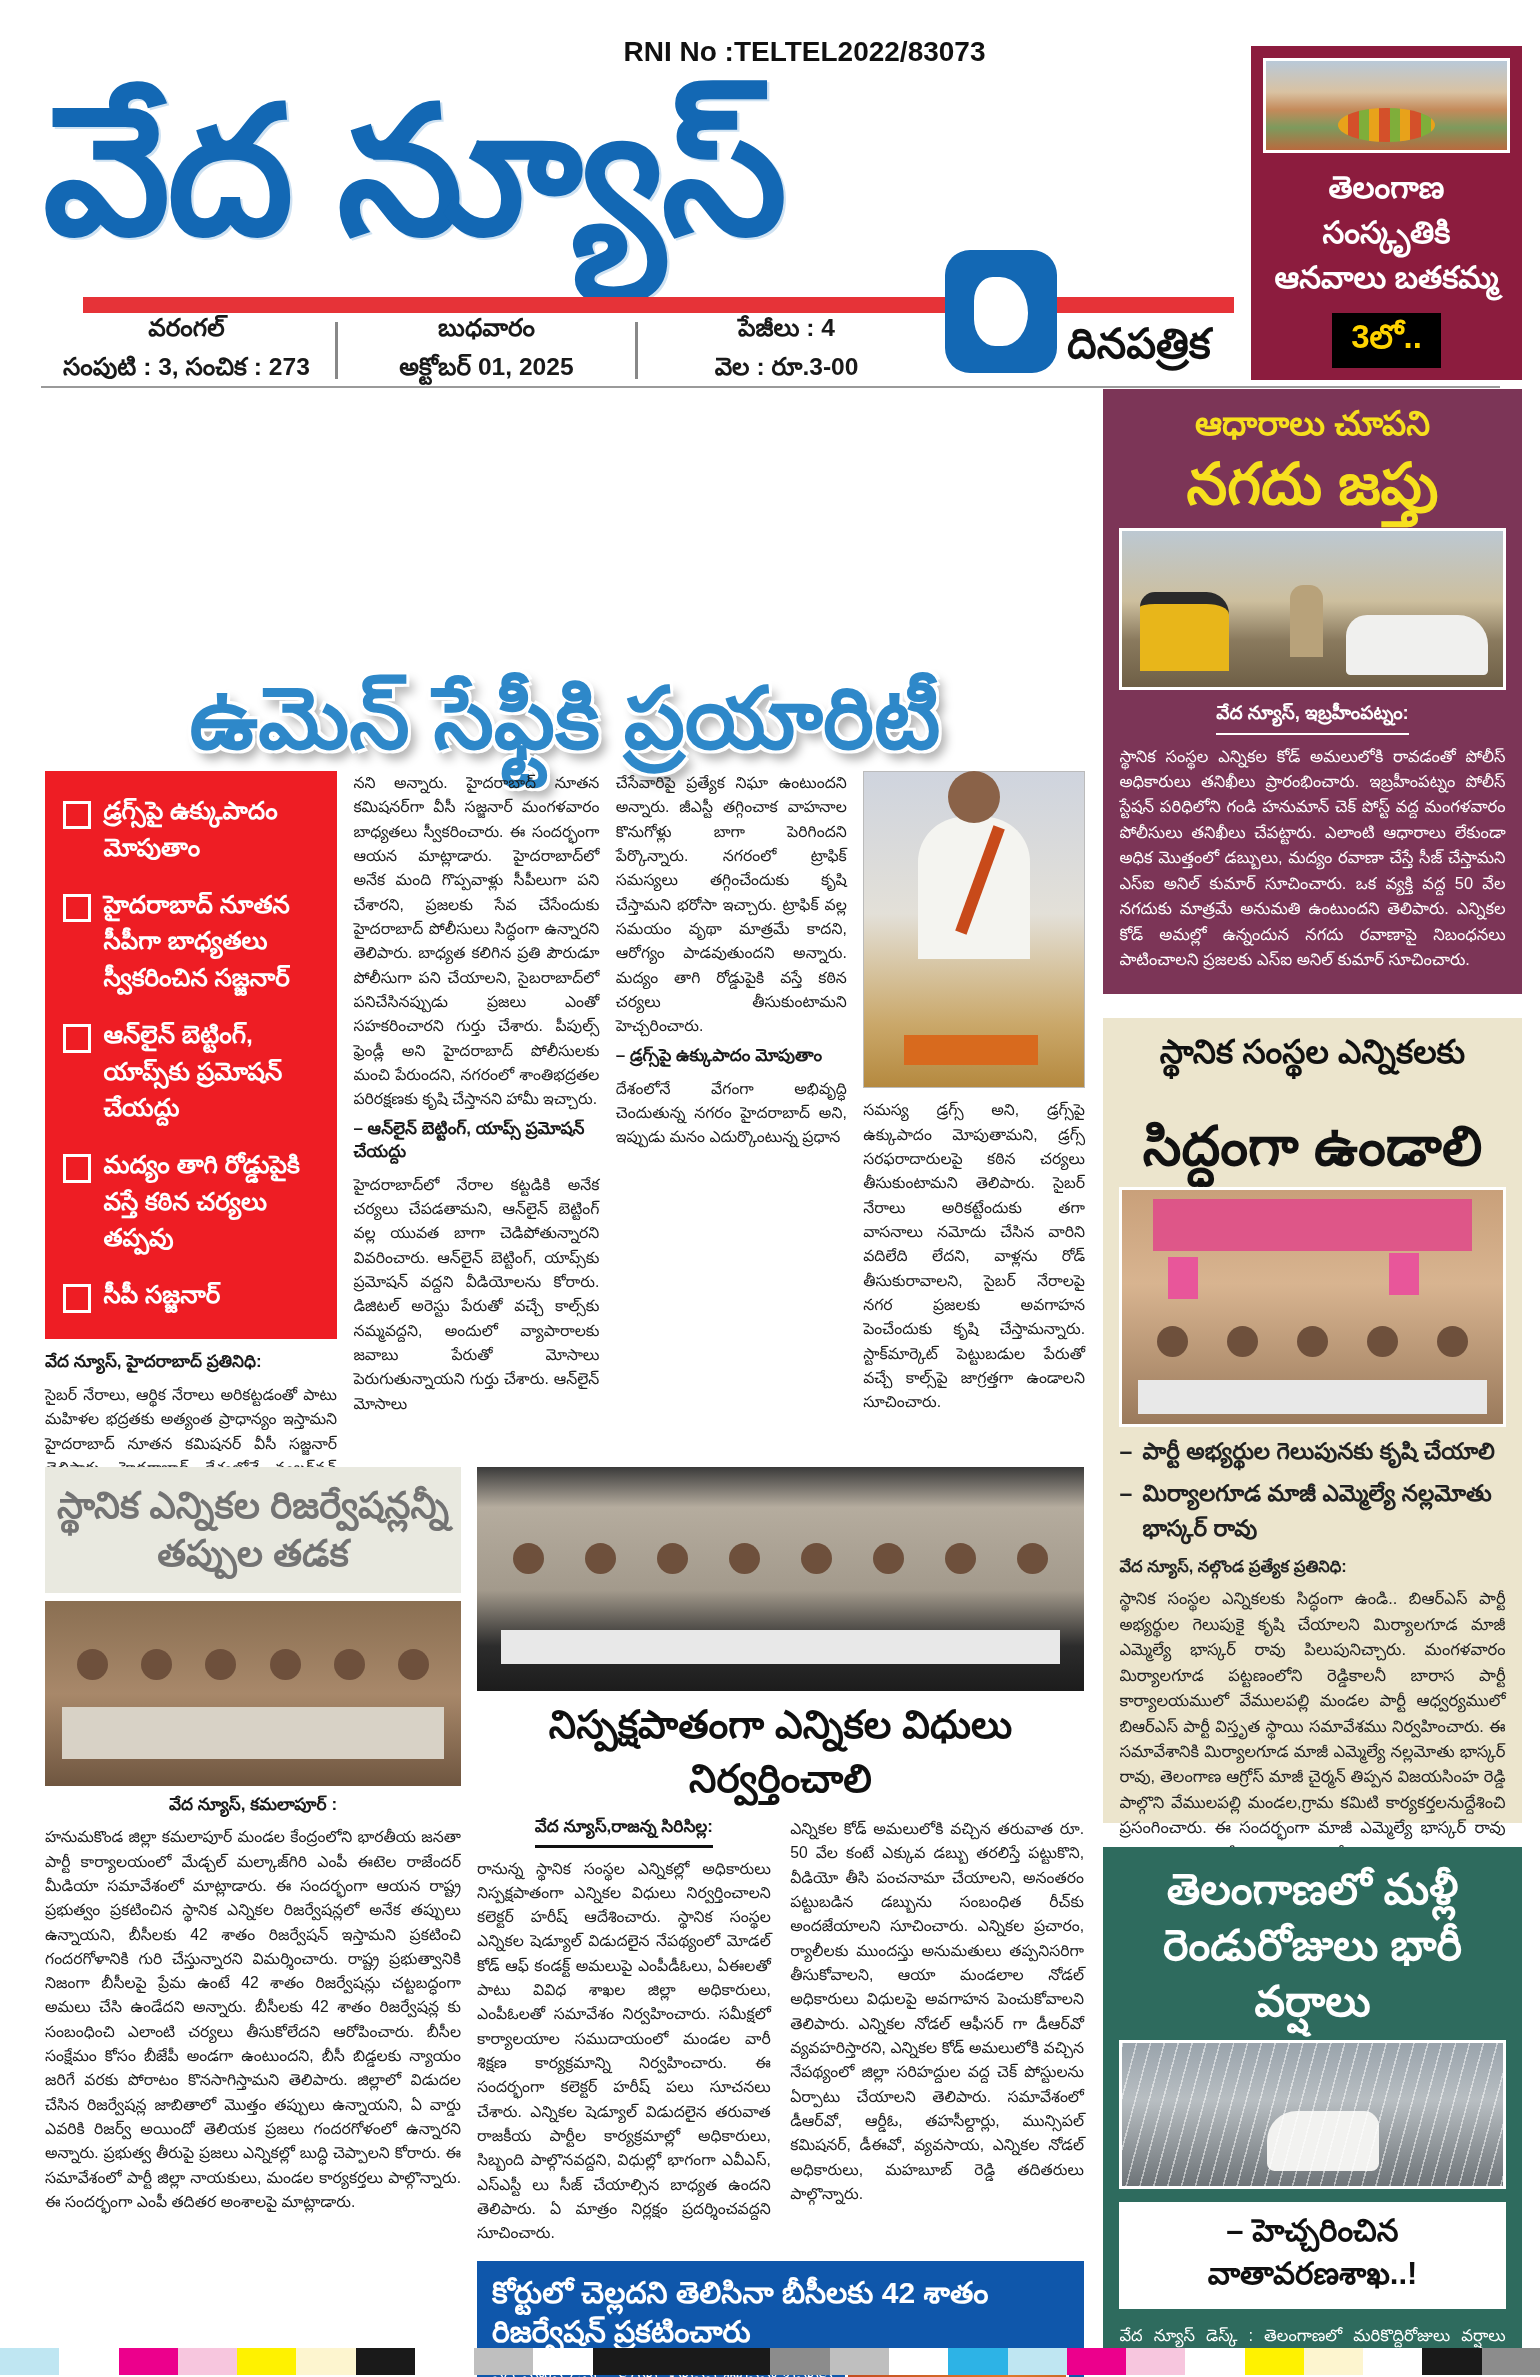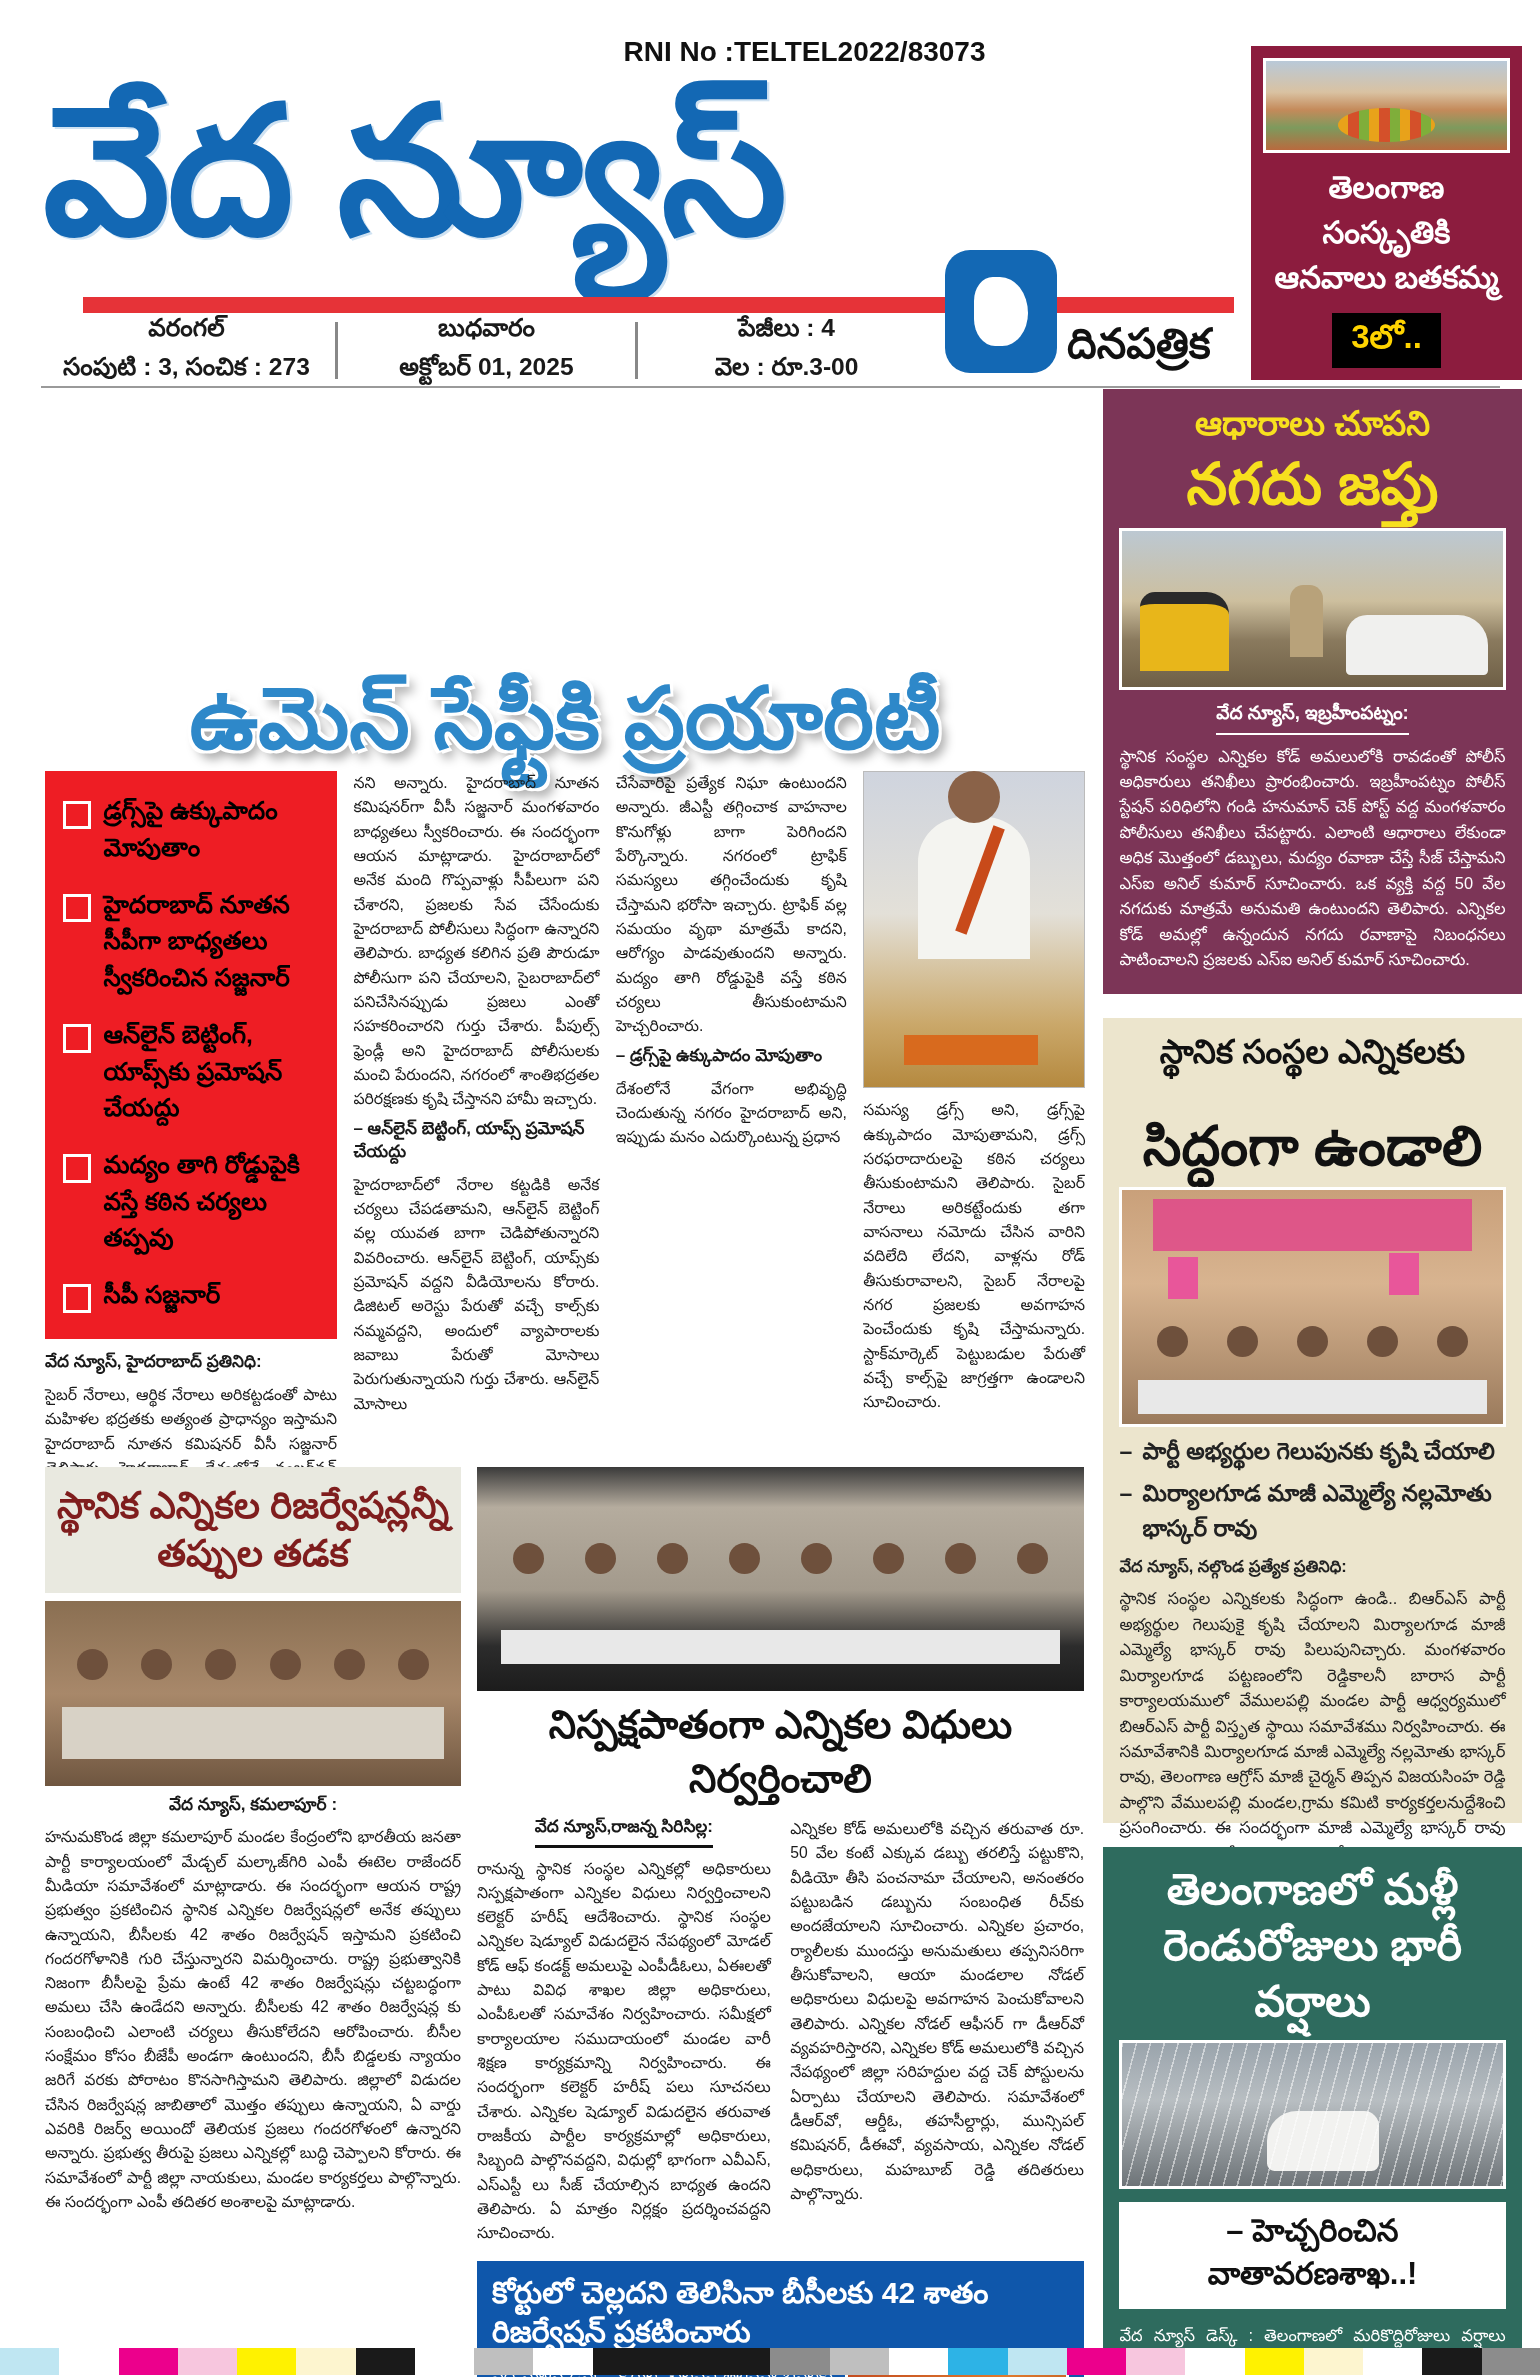--- a/index.html
+++ b/index.html
@@ -37,31 +37,31 @@
   .emblem{position:absolute;top:6px;left:50%;transform:translateX(-50%);width:48px;height:48px;border-radius:50%;
      background:radial-gradient(circle,#e8d27a 30%,#8a6a2a 70%);border:2.2px solid #e8d27a;}
   .people{position:absolute;bottom:43px;left:0;right:0;display:flex;padding:0 22.4px;}
   .person{flex:1;margin:0 7.5px;height:97px;border-radius:33px 33px 0 0;position:relative;background:var(--c,#c8b89a);}
   .person::before{content:"";position:absolute;top:-34px;left:50%;transform:translateX(-50%);width:40px;height:40px;border-radius:50%;background:#7d5b44;}
   .desk{position:absolute;bottom:0;left:0;right:0;height:43px;background:#4e3623;
      background-image:radial-gradient(circle at 10% 40%,#fff 4.5px,transparent 5.2px),radial-gradient(circle at 35% 40%,#fff 4.5px,transparent 5.2px),radial-gradient(circle at 65% 40%,#fff 4.5px,transparent 5.2px),radial-gradient(circle at 90% 40%,#fff 4.5px,transparent 5.2px);}
   .lead-headline{font-size:86px;font-weight:bold;color:#2e88c9;white-space:nowrap;
      text-shadow:-3px -3px 0 #fff,3px -3px 0 #fff,-3px 3px 0 #fff,3px 3px 0 #fff,6px 7.5px 10.4px rgba(0,0,0,.4);}
   .story-row{display:flex;gap:16.4px;}
-  .redbox{background:#ee1d24;color:#000000;padding:22.4px 18px;box-sizing:border-box;}
+  .redbox{background:#ee1d24;color:#ffffff;padding:22.4px 18px;box-sizing:border-box;}
   .point{display:flex;gap:12px;margin-bottom:19.4px;font-size:24.6px;font-weight:bold;line-height:1.5;}
   .point .sq{flex:0 0 22.4px;height:22.4px;border:3px solid #fff;margin-top:7.5px;}
   .subhead{font-weight:bold;font-size:17px;margin:7.5px 0;}
   .sign-photo{background:linear-gradient(180deg,#cfd4de 0%,#e3e0d8 45%,#caa86a 80%,#b5893f 100%);position:relative;border:1.5px solid #bbb;box-sizing:border-box;}
   .sign-photo .officer{position:absolute;top:45px;left:50%;transform:translateX(-50%);width:112px;height:142px;border-radius:45px 45px 0 0;background:#f4f4f0;}
   .sign-photo .officer::before{content:"";position:absolute;top:-46px;left:50%;transform:translateX(-50%);width:52px;height:52px;border-radius:50%;background:#8a6248;}
   .sign-photo .sash{position:absolute;top:52px;left:50%;width:12px;height:112px;background:#c84a1a;transform:rotate(20deg);}
   .sign-photo .folder{position:absolute;bottom:22.4px;left:18%;width:134px;height:30px;background:#d86a1e;}
   
-  .gray-head{background:#e9e9e0;padding:15px 9px;font-size:37px;font-weight:bold;line-height:1.3;text-align:center;color:#7f1d1d;}
+  .gray-head{background:#e9e9e0;padding:15px 9px;font-size:37px;font-weight:bold;line-height:1.3;text-align:center;color:#737373;}
   .presser-photo{background:linear-gradient(180deg,#8a6f52 0%,#a8886a 50%,#6f5640 100%);position:relative;overflow:hidden;}
   .dais-photo{background:linear-gradient(180deg,#3a3a3a 0%,#b5ac9e 18%,#a39a8c 55%,#2c2c2c 80%,#1c1c1c 100%);position:relative;overflow:hidden;}
   .heads{position:absolute;top:34%;left:0;right:0;display:flex;justify-content:space-around;padding:0 15px;}
   .head{width:31px;height:31px;border-radius:50%;background:#6e503c;}
   .white-table{position:absolute;bottom:27px;left:4%;width:92%;height:34px;background:#e8e8e8;}
   .two-col{display:flex;gap:19.4px;}
   .two-col>div{flex:1;}
   .blue-strip{background:#0f57ab;color:#fff;}
   .blue-strip .hl{font-size:30px;font-weight:bold;padding:12px 15px 4.5px;line-height:1.3;}
   .blue-body{display:flex;gap:12px;padding:7.5px 15px 15px;}

